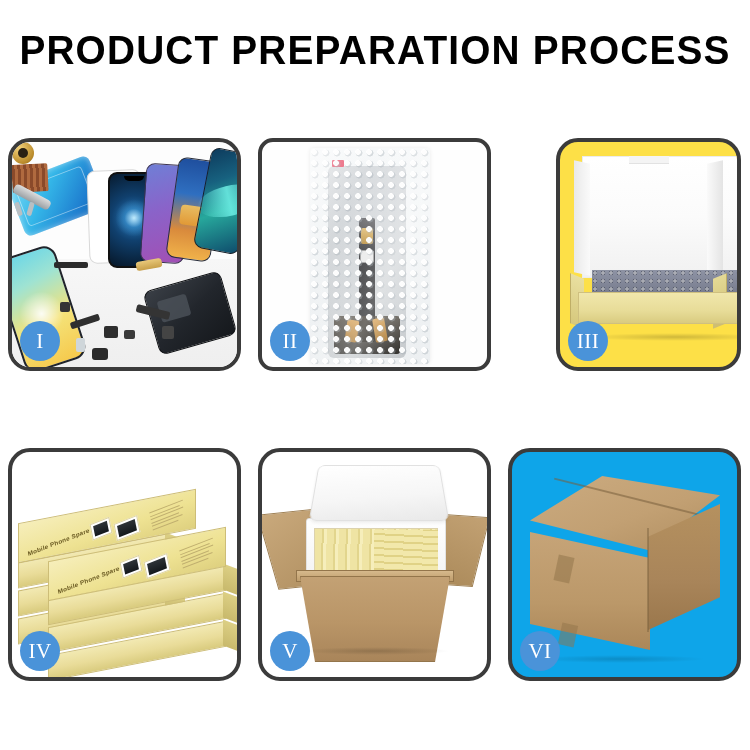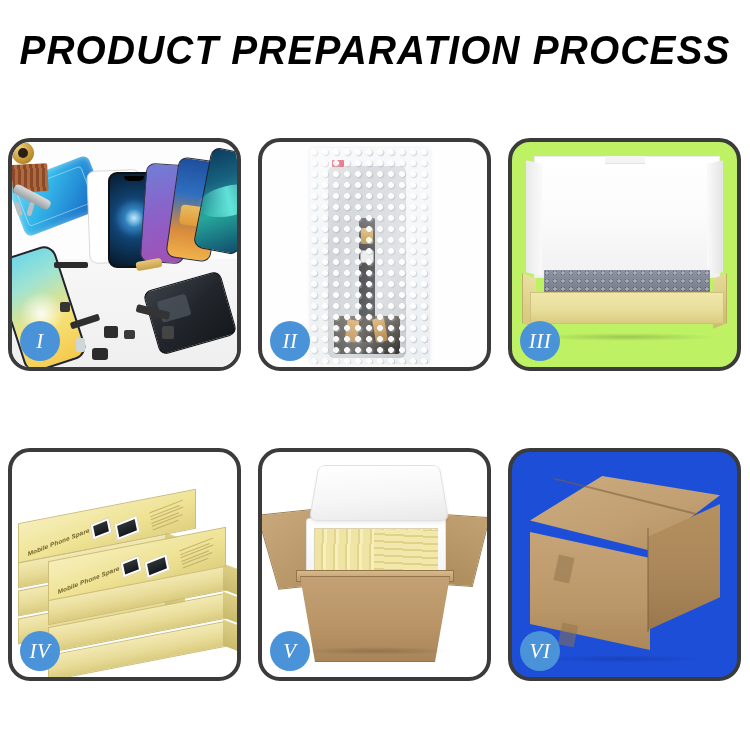--- a/index.html
+++ b/index.html
@@ -2,21 +2,21 @@
 <html><head>
 <meta charset="utf-8">
 <style>
   * { box-sizing: border-box; margin: 0; padding: 0; }
   html, body {
     width: 750px; height: 750px;
     background: #ffffff;
     font-family: "Liberation Sans", sans-serif;
     overflow: hidden;
   }
-  .page { position: relative; width: 750px; height: 738px; background:#fff;font-style:italic; }
+  .page { position: relative; width: 750px; height: 738px; background:#fff; }
 
   
   .header { width:100%; text-align:center; padding-top: 30px; }
   .title {
     font-family: "Liberation Sans", sans-serif;
     font-weight: 700;
     font-size: 40px;
     letter-spacing: 1.2px;
     color: #000;
     line-height: 1;
@@ -186,21 +186,21 @@
     left:196px; top:122px; width:40px; height:10px;
     background: linear-gradient(#dcdcdc,#9aa0a4); border-radius:4px; transform: rotate(28deg);
   }
   .screws{ left:198px; top:186px; width:30px; height:16px; }
   .screws::before,.screws::after{
     content:""; position:absolute; width:5px; height:14px; background:#b9bfc3; border-radius:2px;
   }
   .screws::before{ left:4px; transform:rotate(-18deg);} .screws::after{ left:16px; transform:rotate(16deg);}
 
   
-  .p2 { background:#fefefe; }
+  .p2 { background:#fefefe;border-radius:15px; }
   .bubblebag{
     position:absolute; left:48px; top:6px; width:120px; height:216px;
     background: linear-gradient(180deg,#f6f8f9,#eceff1);
     border-radius:4px;
     box-shadow: 0 0 4px rgba(0,0,0,.08);
     overflow:hidden;
   }
   .lcd{
     position:absolute; left:18px; top:18px; width:78px; height:192px;
     background: linear-gradient(180deg,#d9dcdf 0%, #cfd3d6 70%, #c6cacd 100%);
@@ -245,21 +245,21 @@
     background-size: 11px 11px, 11px 11px;
     background-position: 0 0, 1px 1px;
     z-index: 10;
   }
   .bagsheen{
     position:absolute; inset:0; z-index:12;
     background: linear-gradient(115deg, rgba(255,255,255,.55) 0%, rgba(255,255,255,0) 30%, rgba(255,255,255,.32) 62%, rgba(255,255,255,0) 85%);
   }
 
   
-  .p3 { background:#bef264; }
+  .p3 { background:#fde047;margin-left:48px; }
   .b3-lid{
     position:absolute; left:22px; top:14px; width:186px; height:122px;
     background: linear-gradient(180deg,#ffffff 0%, #fbfbfb 50%, #f1f1f1 100%);
     border:1px solid #ececec;
   }
   .b3-lid-left{
     position:absolute; left:14px; top:20px; width:16px; height:112px;
     background: linear-gradient(90deg,#e9e9e9,#fafafa); transform: skewY(12deg);
   }
   .b3-lid-right{
@@ -380,21 +380,21 @@
     border-radius:7px;
     transform: perspective(180px) rotateX(26deg);
     box-shadow: 0 2px 3px rgba(0,0,0,.06);
   }
   .c5-shadow{
     position:absolute; left:40px; bottom:22px; width:148px; height:8px;
     background: radial-gradient(ellipse at center, rgba(0,0,0,.16), rgba(0,0,0,0) 70%);
   }
 
   
-  .p6{ background:#1d4ed8; }
+  .p6{ background:#0ea5e9; }
   .c6-top{
     position:absolute; left:18px; top:24px; width:190px; height:74px;
     background: linear-gradient(160deg,#cbab80 0%, #c2a073 55%, #b08e60 100%);
     clip-path: polygon(38% 0, 100% 26%, 62% 100%, 0 60%);
     border:0;
   }
   .c6-top-seam{
     position:absolute; left:40px; top:44px; width:152px; height:2px;
     background: rgba(120,95,60,.55);
     transform: rotate(14deg);

